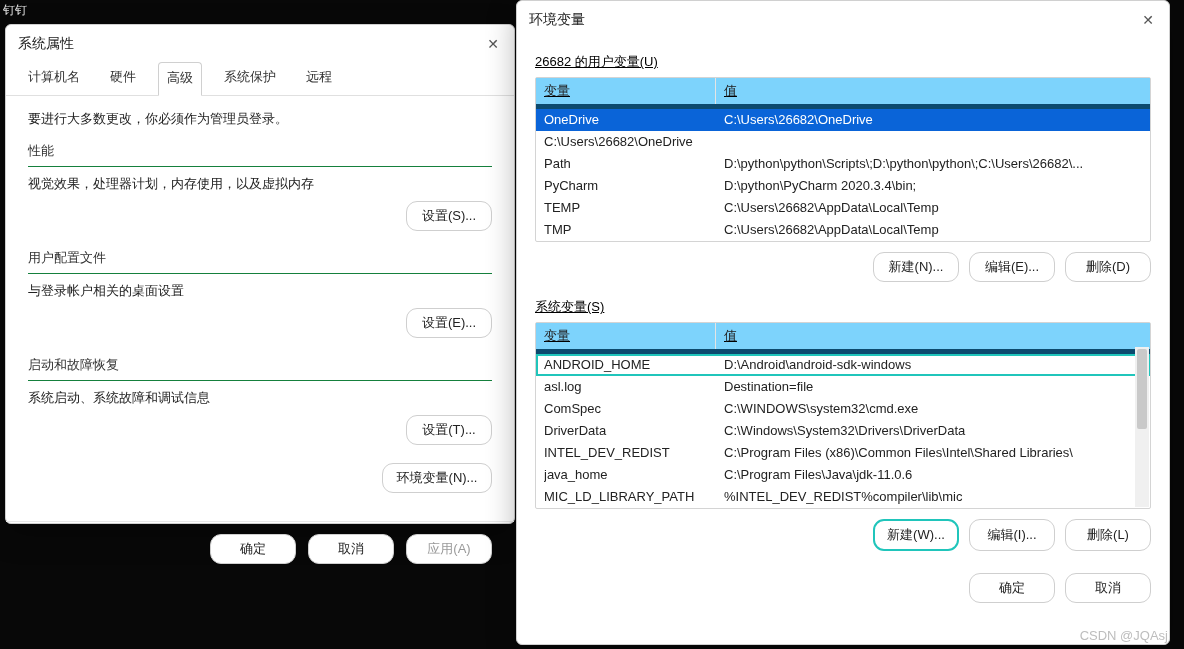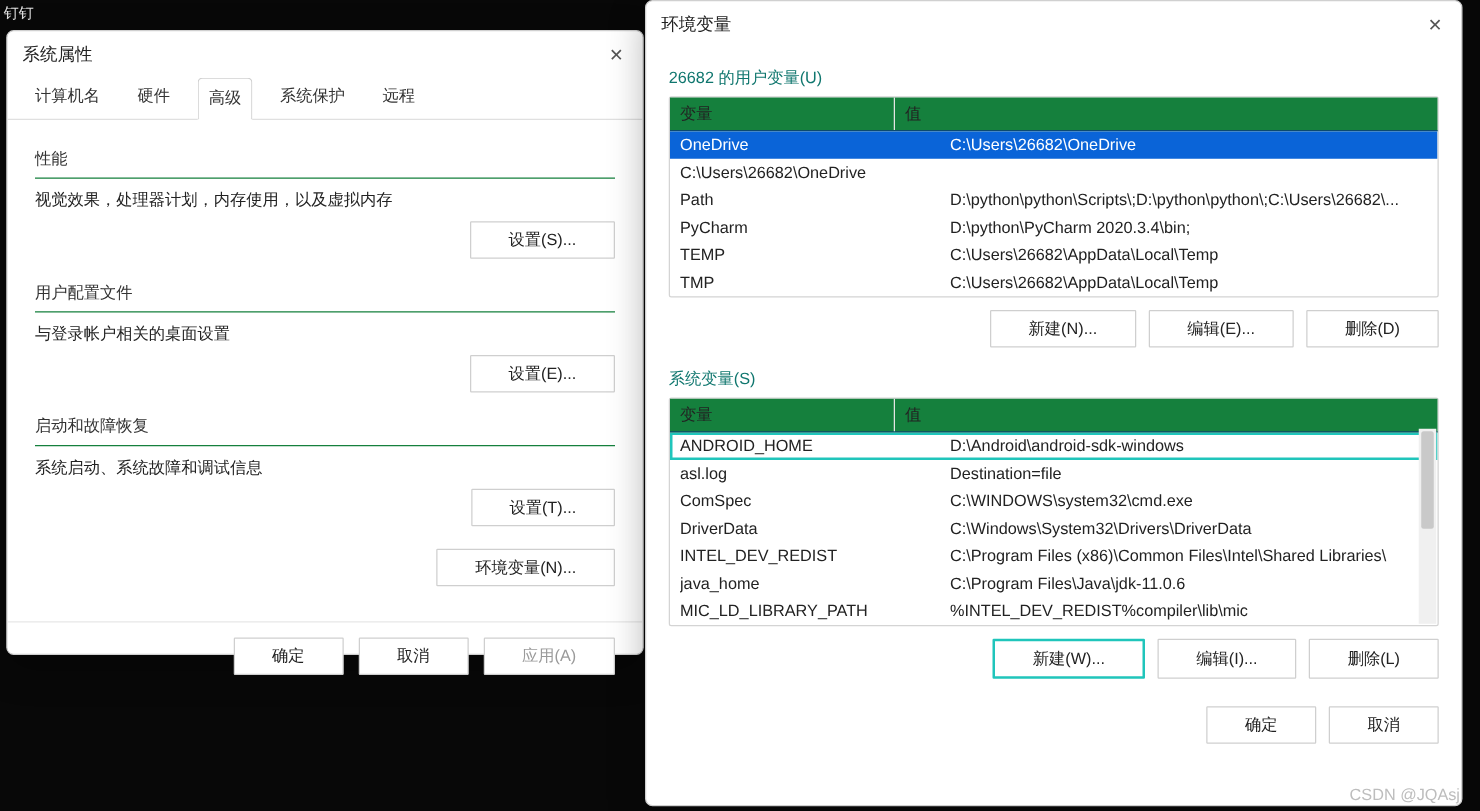--- a/index.html
+++ b/index.html
@@ -13,37 +13,37 @@
   .titlebar .title { font-size: 14px; color: #222; }
   .close-x { width: 22px; height: 22px; display: flex; align-items: center; justify-content: center; font-size: 14px; color: #555; cursor: pointer; }
   .tabs { display: flex; gap: 14px; padding: 2px 14px 0 14px; border-bottom: 1px solid #e0e0e0; }
   .tab { padding: 6px 8px 8px 8px; color: #333; cursor: pointer; position: relative; top: 1px; }
   .tab.active { border: 1px solid #d0d0d0; border-bottom: 1px solid #fff; border-radius: 4px 4px 0 0; background: #fff; }
 
   .sp-body { padding: 14px 22px 10px 22px; flex: 1; color: #222; }
   .sp-note { margin-bottom: 14px; }
   .group-label { margin: 8px 0 6px 0; color: #333; }
   .group-box { border-top: 1px solid #15803d; padding-top: 8px; }
-  .btn { min-width: 86px; padding: 5px 30px; background: #fff; border: 1px solid #cfcfcf; border-radius: 1px; color: #222; cursor: pointer; }
+  .btn { min-width: 86px; padding: 5px 10px; background: #fff; border: 1px solid #cfcfcf; border-radius: 11px; color: #222; cursor: pointer; }
   .btn-row-right { display: flex; justify-content: flex-end; gap: 10px; margin: 8px 0 18px 0; }
 
   .sp-footer { display: flex; justify-content: flex-end; gap: 12px; padding: 12px 22px 18px 22px; border-top: 1px solid #e8e8e8; }
   .btn.disabled { color: #9a9a9a; }
 
   
   .ev-body { padding: 10px 18px 14px 18px; }
-  .section-label { margin: 8px 0 6px 0; color: #0f766e; }
+  .section-label { margin: 8px 0 6px 0; color: #000000; text-decoration: underline; }
   .list-wrap { border: 1px solid #d4d4d4; border-radius: 2px; background: #fff; }
-  .list-head { display: flex; background: #15803d; border-bottom: 1px solid #0c4a6e; }
+  .list-head { display: flex; background: #7dd3fc; border-bottom: 5px solid #0c4a6e; text-decoration: underline; }
   .list-head .hcell { padding: 4px 8px; color: #222; position: relative; }
   .hcell.var { width: 180px; border-right: 1px solid #e4e4e4; }
   .hcell.val { flex: 1; }
   .list-rows { max-height: 140px; overflow: hidden; }
   .sys-rows { max-height: 160px; overflow: hidden; position: relative; }
-  .row { display: flex; padding: 2px 8px; line-height: 18px; color: #222; gap: 36px; }
+  .row { display: flex; padding: 2px 8px; line-height: 18px; color: #222; }
   .row .c-var { width: 180px; white-space: nowrap; overflow: hidden; text-overflow: ellipsis; }
   .row .c-val { flex: 1; white-space: nowrap; overflow: hidden; text-overflow: ellipsis; }
   .row.selected { background: #0a64d8; color: #fff; }
   .row.outlined { border: 2px solid #20c5bb; padding: 0 6px; }
   .sys-scrollbar { position: absolute; right: 1px; top: 24px; bottom: 1px; width: 14px; background: #f0f0f0; }
   .sys-scrollbar .thumb { position: absolute; left: 2px; right: 2px; top: 2px; height: 50%; background: #c9c9c9; border-radius: 2px; }
 
   .btn-row { display: flex; justify-content: flex-end; gap: 10px; margin: 10px 0 16px 0; }
   .btn.teal-outline { border: 2px solid #20c5bb; margin-left: 26px; }
 
@@ -64,20 +64,21 @@
   </div>
   <div class="tabs">
     <div class="tab">计算机名</div>
     <div class="tab">硬件</div>
     <div class="tab active">高级</div>
     <div class="tab">系统保护</div>
     <div class="tab">远程</div>
   </div>
 
   <div class="sp-body">
+    <div class="sp-note">要进行大多数更改，你必须作为管理员登录。</div>
 
     <div class="group-label">性能</div>
     <div class="group-box">
       <div>视觉效果，处理器计划，内存使用，以及虚拟内存</div>
       <div class="btn-row-right">
         <button class="btn">设置(S)...</button>
       </div>
     </div>
 
     <div class="group-label">用户配置文件</div>

